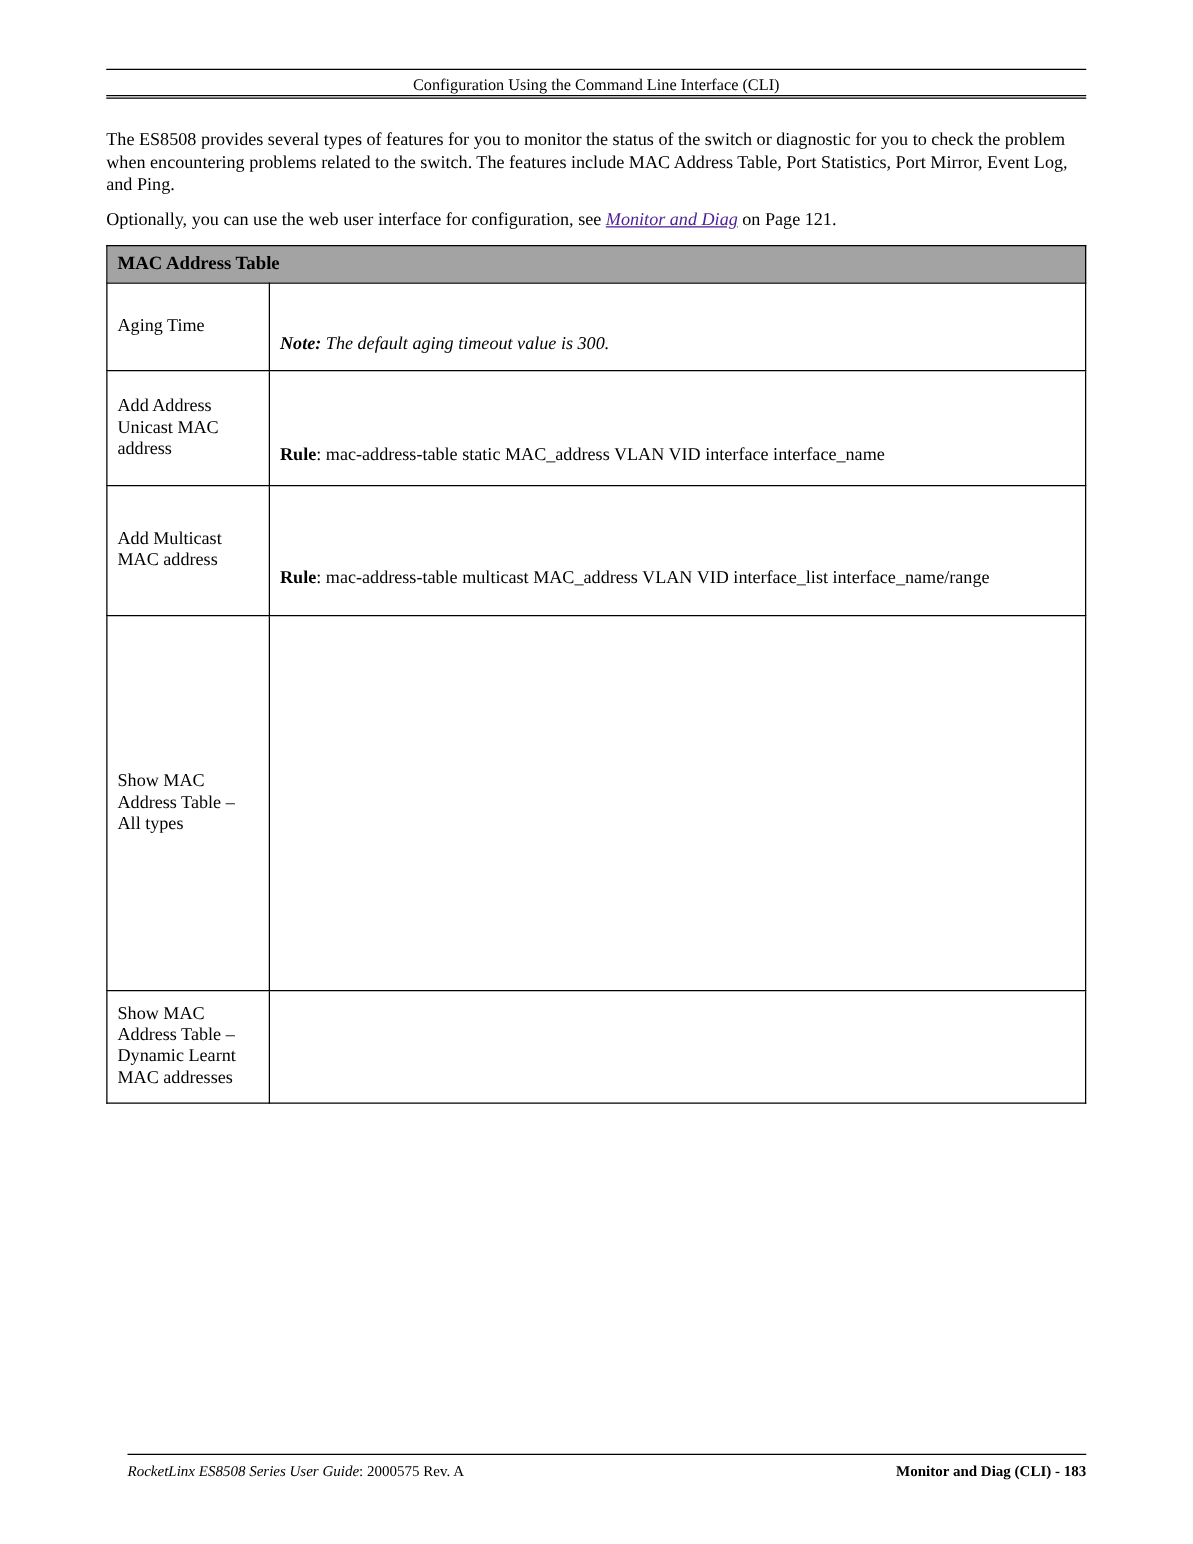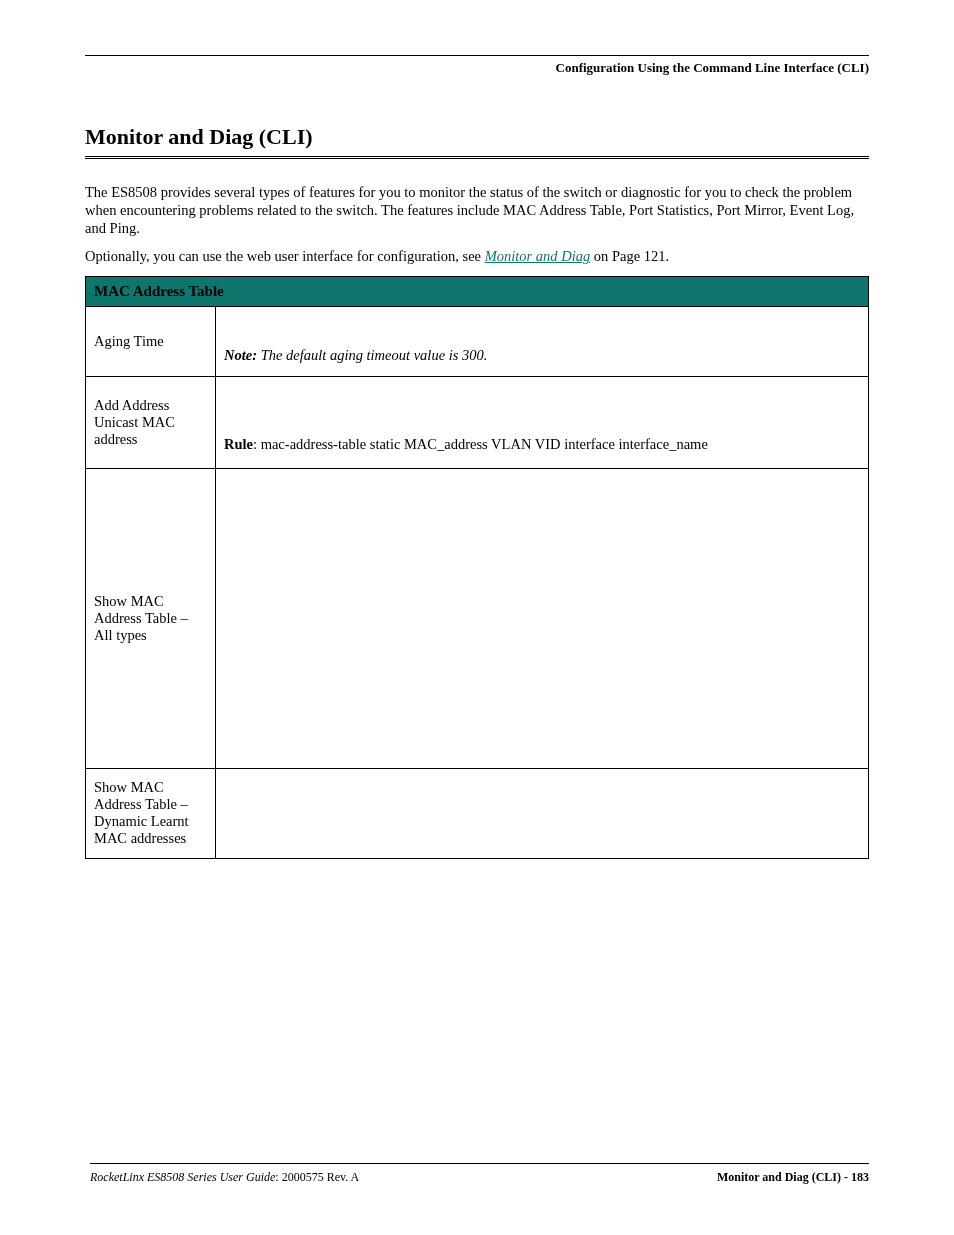--- a/index.html
+++ b/index.html
@@ -12,55 +12,54 @@
       position: relative;
     }
     .page {
       padding: 55px 85px 0 85px;
     }
     .top-border {
       border-top: 1px solid #000;
       margin-bottom: 4px;
     }
     .running-head {
-      text-align: right;
+      text-align: center;
       font-size: 13px;
-      font-weight: bold;
-      margin-bottom: 48px;
+      font-weight: normal;
       font-family: 'Century Schoolbook', Georgia, serif;
     }
     h1 {
       font-family: 'Century Schoolbook', Georgia, serif;
       font-size: 22px;
       font-weight: bold;
       margin-bottom: 6px;
     }
     .double-rule {
       border-top: 3px double #000;
       height: 3px;
       margin-bottom: 24px;
     }
     .body-text {
       font-family: 'Century Schoolbook', Georgia, serif;
       font-size: 14.5px;
       line-height: 1.25;
       margin-bottom: 10px;
     }
     .link {
-      color: #0f766e;
+      color: #4c1d95;
       text-decoration: underline;
       font-style: italic;
     }
     table.cli {
       width: 100%;
       border-collapse: collapse;
       margin-top: 8px;
     }
     table.cli th {
-      background: #0f766e;
+      background: #a3a3a3;
       text-align: left;
       font-family: 'Century Schoolbook', Georgia, serif;
       font-size: 15px;
       font-weight: bold;
       padding: 6px 8px;
       border: 1px solid #000;
     }
     table.cli td {
       border: 1px solid #000000;
       padding: 8px 8px;
@@ -80,21 +79,21 @@
     .rule-label { font-weight: bold; text-align: center; }
     .pre-space  { display: block; height: 28px; }
     .row-h0 td { height: 70px; }
     .row-h1 td { height: 92px; }
     .row-h2 td { height: 104px; }
     .row-h3 td { height: 300px; }
     .row-h4 td { height: 90px; }
     .row-h5 td { height: 82px; }
     .footer {
       position: absolute;
-      left: 90px;
+      left: 102px;
       right: 85px;
       bottom: 50px;
     }
     .footer-rule {
       border-top: 1px solid #000;
       margin-bottom: 6px;
     }
     .footer-row {
       display: flex;
       justify-content: space-between;
@@ -104,21 +103,20 @@
     .footer-left i { font-style: italic; }
     .footer-right { font-weight: bold; text-align: center; }
   </style>
 </head>
 <body>
 
 <div class="page">
   <div class="top-border"></div>
   <div class="running-head">Configuration Using the Command Line Interface (CLI)</div>
 
-  <h1>Monitor and Diag (CLI)</h1>
   <div class="double-rule"></div>
 
   <p class="body-text">The ES8508 provides several types of features for you to monitor the status of the switch or diagnostic for you to check the problem when encountering problems related to the switch. The features include MAC Address Table, Port Statistics, Port Mirror, Event Log, and Ping.</p>
 
   <p class="body-text">
     <span>Optionally, you can use the web user interface for configuration, see </span><a href="#" class="link">Monitor and Diag</a><span> on Page 121.</span>
   </p>
 
 
   <table class="cli">
@@ -133,20 +131,27 @@
         <span class="note-label">Note: </span><span class="note-body">The default aging timeout value is 300.</span>
       </td>
     </tr>
     <tr class="row-h1">
       <td class="col0">Add Address Unicast MAC address</td>
       <td class="col1">
         <span class="pre-space" style="height:44px"></span>
         <span class="rule-label">Rule</span><span>: mac-address-table static MAC_address VLAN VID interface interface_name</span>
       </td>
     </tr>
+    <tr class="row-h2">
+      <td class="col0">Add Multicast MAC address</td>
+      <td class="col1">
+        <span class="pre-space" style="height:44px"></span>
+        <span class="rule-label">Rule</span><span>: mac-address-table multicast MAC_address VLAN VID interface_list interface_name/range</span>
+      </td>
+    </tr>
     <tr class="row-h3">
       <td class="col0">Show MAC Address Table – All types</td>
       <td class="col1"></td>
     </tr>
     <tr class="row-h4">
       <td class="col0">Show MAC Address Table – Dynamic Learnt MAC addresses</td>
       <td class="col1"></td>
     </tr>
   </tbody>
     </table>

